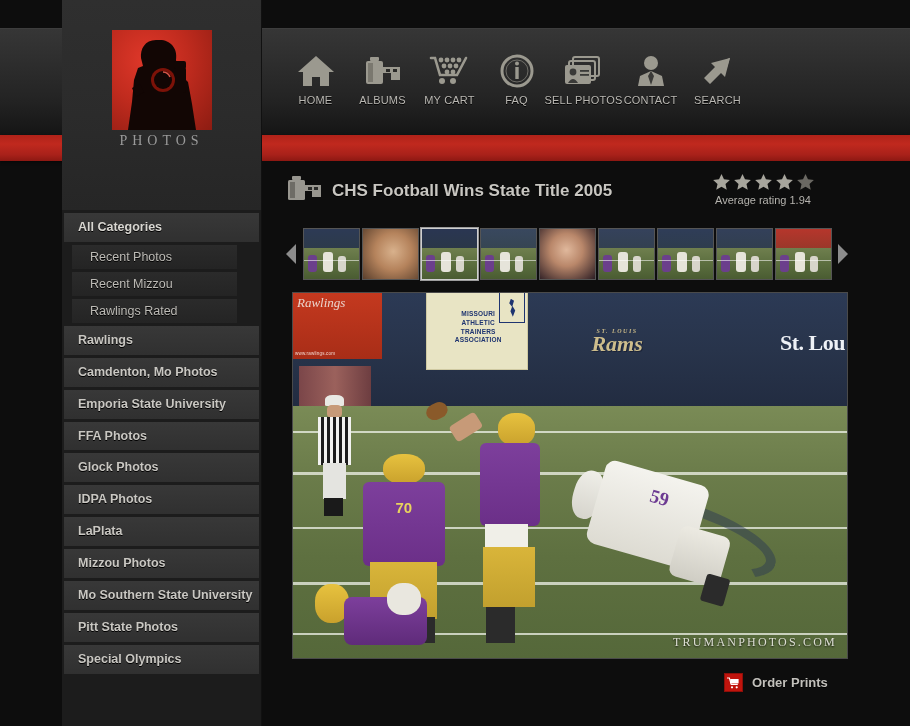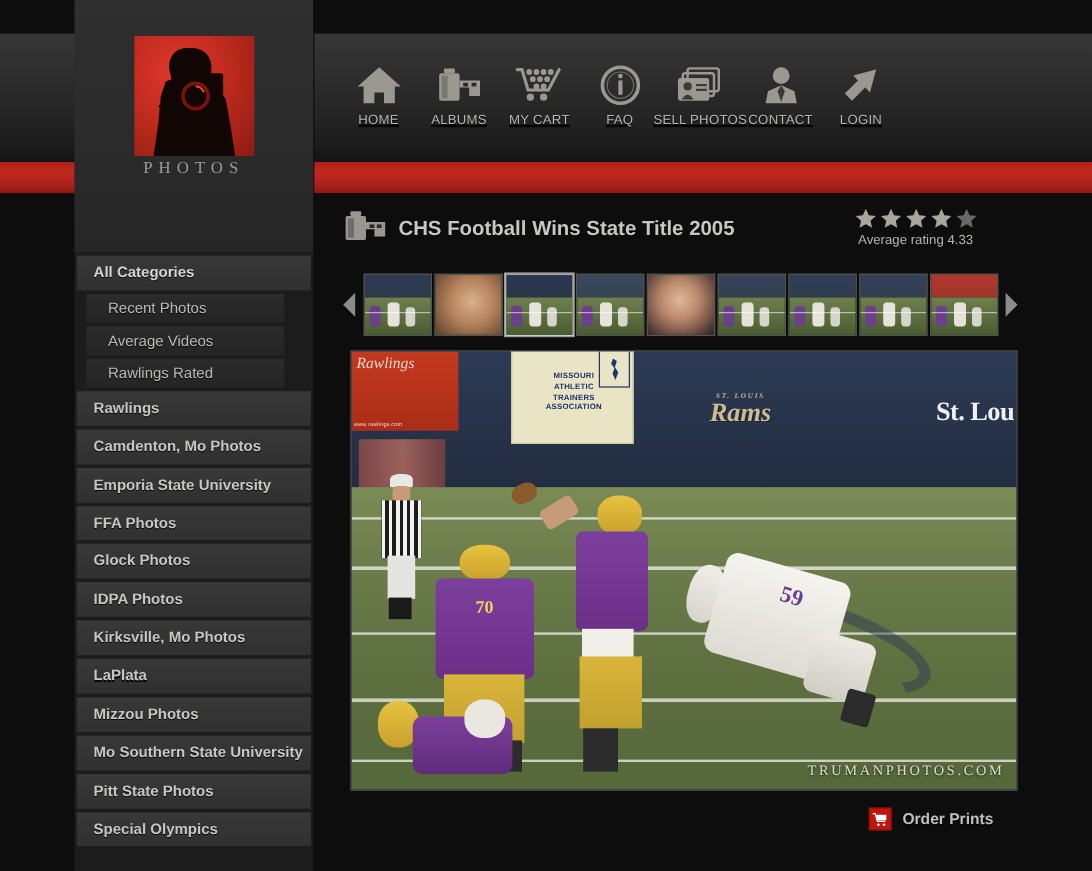--- a/index.html
+++ b/index.html
@@ -21,21 +21,20 @@
     position:absolute; left:0; top:135px; width:910px; height:26px;
     background:linear-gradient(180deg,#b02219 0%,#c0291e 35%,#a9211a 75%,#8d1812 100%);
     box-shadow:0 1px 3px rgba(0,0,0,.6);
   }
 
   
   .nav { position:absolute; left:282px; top:52px; display:flex; gap:0; }
   .nav-item {
     width:67px; display:flex; flex-direction:column; align-items:center; gap:6px;
     cursor:pointer;
-    text-decoration:underline;
   }
   .nav-item .ico { height:36px; display:flex; align-items:flex-end; justify-content:center; }
   .nav-item .lbl {
     font-size:11px; color:#b9b7b2; letter-spacing:.2px; white-space:nowrap;
     text-shadow:0 1px 0 #000;
   }
   .nav-item svg { display:block; }
 
   
   .logo-panel {
@@ -272,21 +271,21 @@
         </span>
         <span class="lbl">CONTACT</span>
       </div>
       <div class="nav-item">
         <span class="ico">
           <svg width="40" height="34" viewBox="0 0 40 34">
             <path d="M6 24 L17 13 L13 9 L32 4 L27 23 L23 19 L12 30 Z" fill="#9b998f"></path>
             <path d="M18 12 L30 6 L26 19" fill="none" stroke="#9b998f" stroke-width="2.4"></path>
           </svg>
         </span>
-        <span class="lbl">LOGIN</span>
+        <span class="lbl">SEARCH</span>
       </div>
     </div>
 
   <div class="logo-panel">
     <div class="logo-img">
       <svg width="100" height="100" viewBox="0 0 100 100">
         <g fill="#120604">
           <path d="M44 10 C33 10 28 19 29 28 L31 36 L26 38 L22 50 L20 72 L16 100 L84 100 L80 74 L76 52 L66 42 L64 30 C66 18 58 10 48 10 Z"></path>
           <rect x="30" y="37" width="44" height="26" rx="3"></rect>
           <rect x="62" y="31" width="12" height="8" rx="2"></rect>
@@ -297,31 +296,30 @@
         <path d="M51 42 a8 8 0 0 1 7 5" stroke="#d8564a" stroke-width="1.6" fill="none"></path>
       </svg>
     </div>
     <div class="logo-sub">PHOTOS</div>
   </div>
 
   <div class="sidebar">
     <div class="cat head">All Categories</div>
     <div id="subs">
         <div class="sub">Recent Photos</div>
-        <div class="sub">Average Videos</div>
+        <div class="sub">Recent Mizzou</div>
         <div class="sub">Rawlings Rated</div>
       </div>
     <div id="cats">
         <div class="cat">Rawlings</div>
         <div class="cat">Camdenton, Mo Photos</div>
         <div class="cat">Emporia State University</div>
         <div class="cat">FFA Photos</div>
         <div class="cat">Glock Photos</div>
         <div class="cat">IDPA Photos</div>
-        <div class="cat">Kirksville, Mo Photos</div>
         <div class="cat">LaPlata</div>
         <div class="cat">Mizzou Photos</div>
         <div class="cat">Mo Southern State University</div>
         <div class="cat">Pitt State Photos</div>
         <div class="cat">Special Olympics</div>
       </div>
   </div>
 
   <div class="content">
 
@@ -342,21 +340,21 @@
                 <path d="M10 1 l2.6 5.7 l6.2 .7 l-4.6 4.2 l1.3 6.1 L10 14.6 L4.5 17.7 l1.3 -6.1 L1.2 7.4 l6.2 -.7 Z" fill="#a7a59c"></path>
               </svg></span><span class="star"><svg width="19" height="19" viewBox="0 0 20 20">
                 <path d="M10 1 l2.6 5.7 l6.2 .7 l-4.6 4.2 l1.3 6.1 L10 14.6 L4.5 17.7 l1.3 -6.1 L1.2 7.4 l6.2 -.7 Z" fill="#a7a59c"></path>
               </svg></span><span class="star"><svg width="19" height="19" viewBox="0 0 20 20">
                 <path d="M10 1 l2.6 5.7 l6.2 .7 l-4.6 4.2 l1.3 6.1 L10 14.6 L4.5 17.7 l1.3 -6.1 L1.2 7.4 l6.2 -.7 Z" fill="#a7a59c"></path>
               </svg></span><span class="star"><svg width="19" height="19" viewBox="0 0 20 20">
                 <path d="M10 1 l2.6 5.7 l6.2 .7 l-4.6 4.2 l1.3 6.1 L10 14.6 L4.5 17.7 l1.3 -6.1 L1.2 7.4 l6.2 -.7 Z" fill="#a7a59c"></path>
               </svg></span><span class="star"><svg width="19" height="19" viewBox="0 0 20 20">
                 <path d="M10 1 l2.6 5.7 l6.2 .7 l-4.6 4.2 l1.3 6.1 L10 14.6 L4.5 17.7 l1.3 -6.1 L1.2 7.4 l6.2 -.7 Z" fill="#6a6862"></path>
               </svg></span></div>
-        <div class="rating-text">Average rating 4.33</div>
+        <div class="rating-text">Average rating 1.94</div>
       </div>
     </div>
 
     <div class="thumbstrip">
       <span class="arrow">
         <svg width="12" height="24" viewBox="0 0 12 24">
             <path d="M11 2 L1 12 L11 22 Z" fill="#8c8c8c"></path>
           </svg>
       </span>
       <div class="thumbs" id="thumbs">
@@ -469,21 +467,21 @@
         <div style="position:absolute;left:26%;top:0;width:48%;height:9%;background:#e9e9e4;border-radius:40% 40% 10% 10%"></div>
         <div style="position:absolute;left:30%;top:8%;width:40%;height:11%;background:#c79a78;border-radius:30%"></div>
         <div style="position:absolute;left:8%;top:18%;width:84%;height:40%;background:repeating-linear-gradient(90deg,#f2f2f0 0 3px,#1c1c1c 3px 6px)"></div>
         <div style="position:absolute;left:20%;top:56%;width:60%;height:30%;background:#e4e4e0"></div>
         <div style="position:absolute;left:24%;top:85%;width:48%;height:15%;background:#1a1a1a"></div>
       </div>
 
       <div class="player" style="left:12%;top:44%;width:16%;height:52%;">
         <div style="position:absolute;left:26%;top:0;width:48%;height:16%;background:linear-gradient(180deg,#e7c23f,#c9a12c);border-radius:45%"></div>
         <div style="position:absolute;left:4%;top:15%;width:92%;height:44%;background:linear-gradient(180deg,#7d3f9c,#6b2f88);border-radius:6px"></div>
-        <div style="position:absolute;left:24%;top:24%;width:52%;height:20%;color:#e8d35e;font-size:15px;font-weight:bold;font-family:Liberation Serif, serif;text-align:center">70</div>
+        <div style="position:absolute;left:24%;top:24%;width:52%;height:20%;color:#e8d35e;font-size:15px;font-weight:bold;font-family:Liberation Sans, sans-serif;text-align:center">70</div>
         <div style="position:absolute;left:12%;top:57%;width:76%;height:30%;background:linear-gradient(180deg,#d9b53a,#c2a02e)"></div>
         <div style="position:absolute;left:14%;top:86%;width:30%;height:14%;background:#2b2b2b"></div>
         <div style="position:absolute;left:55%;top:86%;width:30%;height:14%;background:#2b2b2b"></div>
       </div>
 
       <div class="player" style="left:31%;top:33%;width:15%;height:63%;">
         <div style="position:absolute;left:40%;top:0;width:45%;height:14%;background:linear-gradient(180deg,#e7c23f,#c9a12c);border-radius:45%"></div>
         <div style="position:absolute;left:18%;top:13%;width:72%;height:36%;background:linear-gradient(180deg,#7d3f9c,#6b2f88);border-radius:6px"></div>
         <div style="position:absolute;left:-16%;top:2%;width:36%;height:8%;background:#c79a78;transform:rotate(-32deg);border-radius:4px"></div>
         <div style="position:absolute;left:24%;top:48%;width:52%;height:12%;background:#f0efe8"></div>

